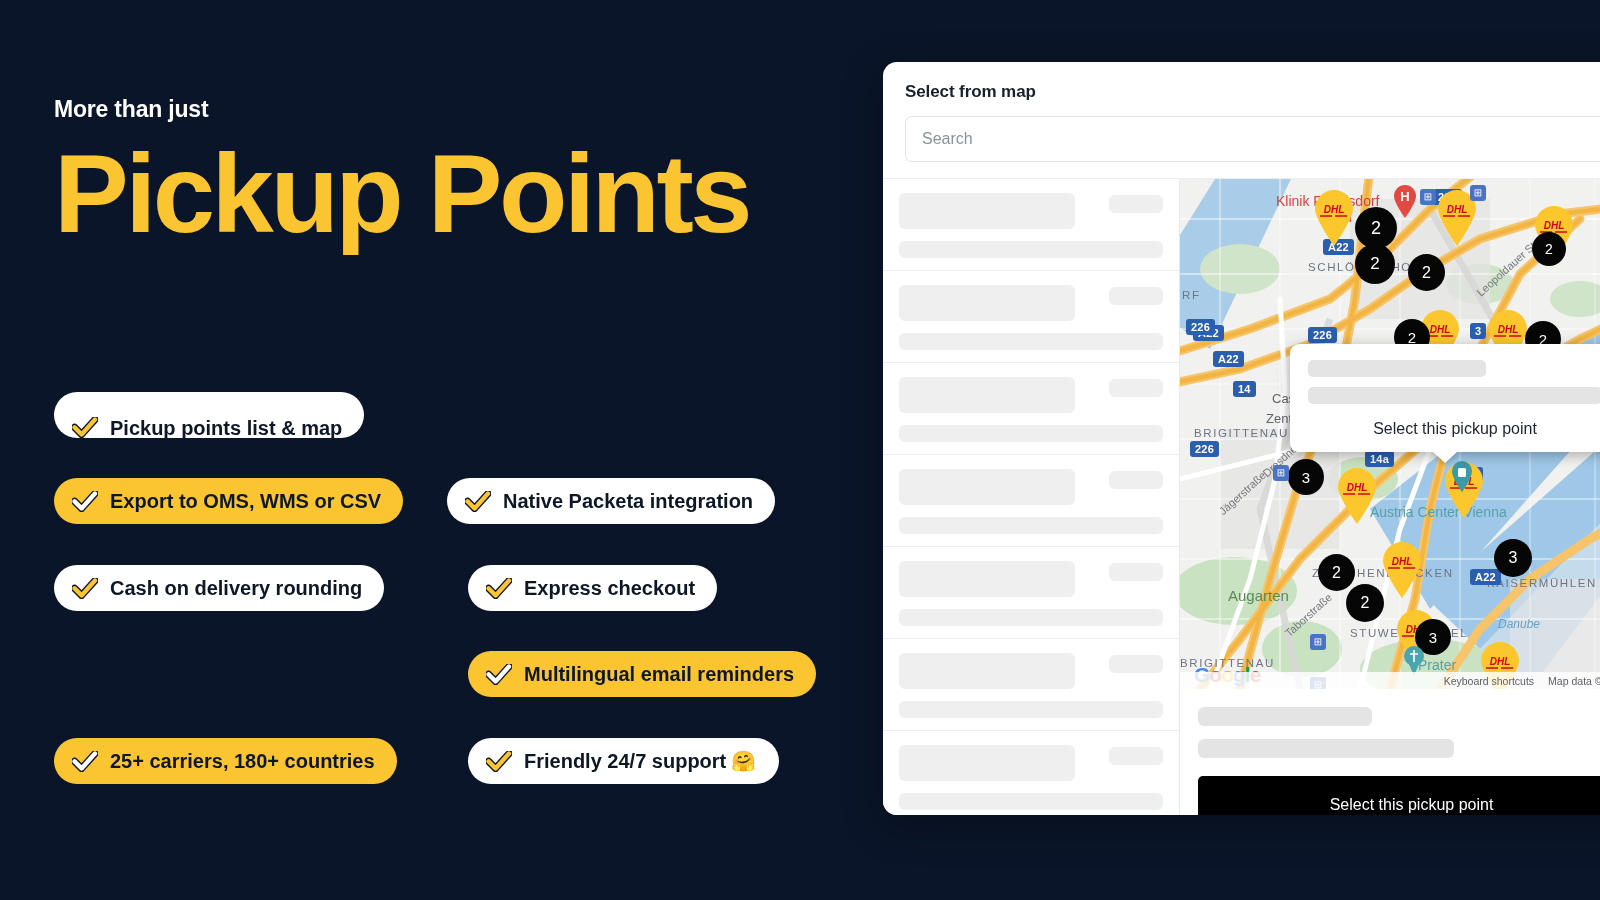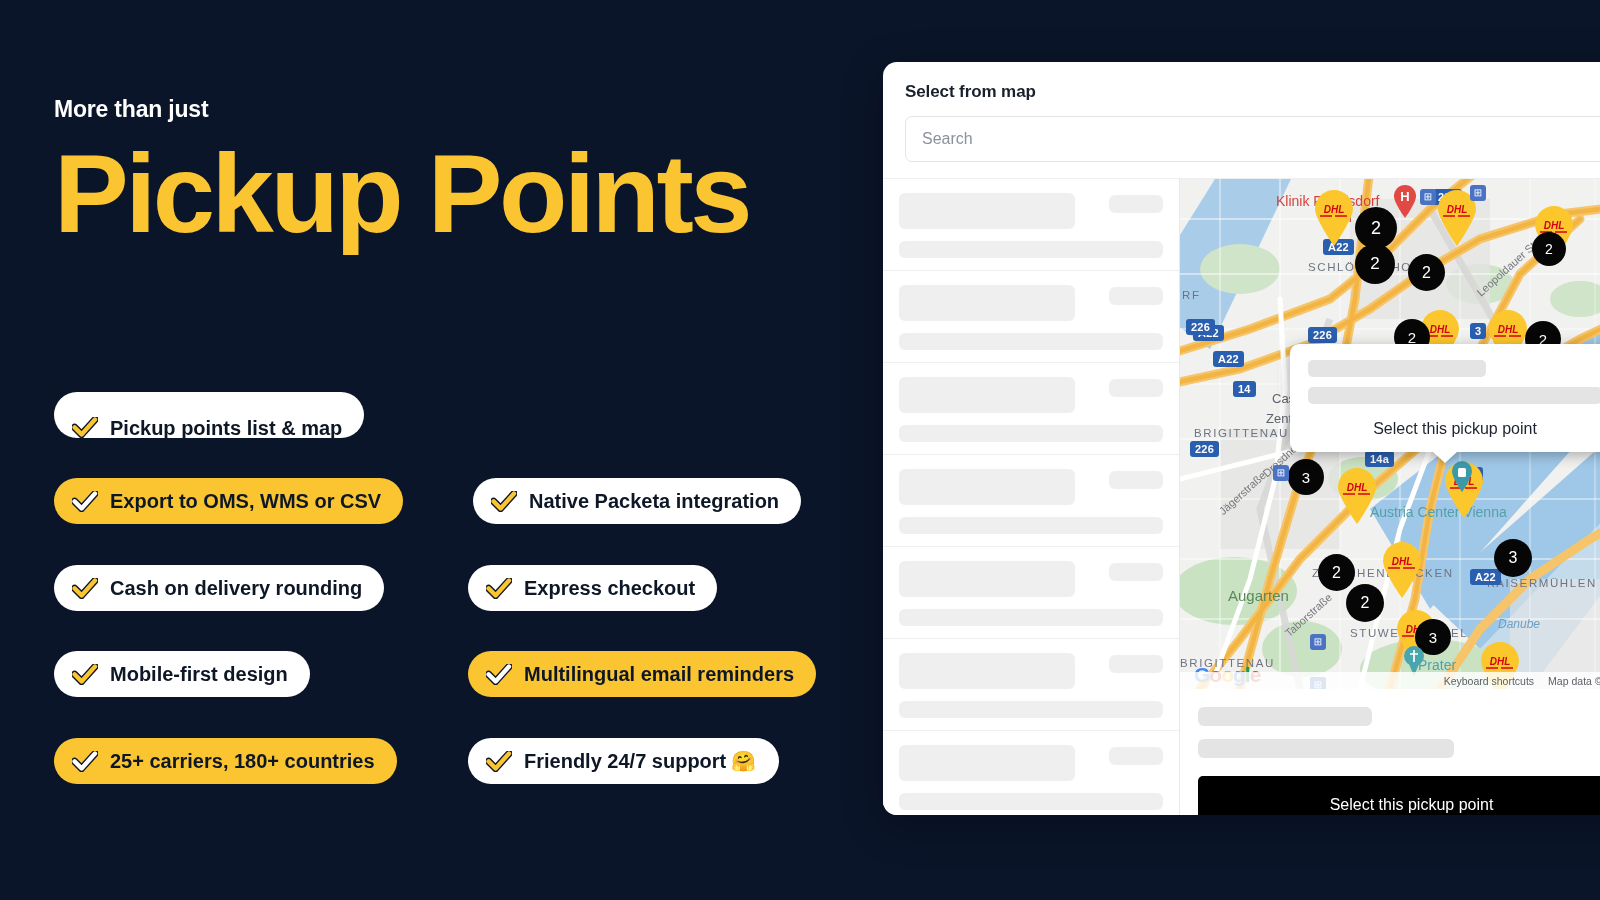--- a/index.html
+++ b/index.html
@@ -188,35 +188,28 @@
           </svg>
           <span class="label">Cash on delivery rounding</span>
         </div>
         <div class="pill yellow" style="left: 0px; top: 86px;">
           <svg class="check" viewBox="0 0 26 21">
             <path d="M2.6 10.4 L9.6 17.4 L23 2.6" fill="none" stroke="#0d1726" stroke-width="7.2" stroke-linecap="round" stroke-linejoin="round"></path>
             <path d="M2.6 10.4 L9.6 17.4 L23 2.6" fill="none" stroke="#ffffff" stroke-width="4.4" stroke-linecap="round" stroke-linejoin="round"></path>
           </svg>
           <span class="label">Export to OMS, WMS or CSV</span>
         </div>
-        <div class="pill white" style="left: 0px; top: 259px;">
-          <svg class="check" viewBox="0 0 26 21">
-            <path d="M2.6 10.4 L9.6 17.4 L23 2.6" fill="none" stroke="#0d1726" stroke-width="7.2" stroke-linecap="round" stroke-linejoin="round"></path>
-            <path d="M2.6 10.4 L9.6 17.4 L23 2.6" fill="none" stroke="#FBC531" stroke-width="4.4" stroke-linecap="round" stroke-linejoin="round"></path>
-          </svg>
-          <span class="label">Mobile-first design</span>
-        </div>
         <div class="pill yellow" style="left: 0px; top: 346px;">
           <svg class="check" viewBox="0 0 26 21">
             <path d="M2.6 10.4 L9.6 17.4 L23 2.6" fill="none" stroke="#0d1726" stroke-width="7.2" stroke-linecap="round" stroke-linejoin="round"></path>
             <path d="M2.6 10.4 L9.6 17.4 L23 2.6" fill="none" stroke="#ffffff" stroke-width="4.4" stroke-linecap="round" stroke-linejoin="round"></path>
           </svg>
           <span class="label">25+ carriers, 180+ countries</span>
         </div>
-        <div class="pill white" style="left: 419px; top: 86px;">
+        <div class="pill white" style="left: 393px; top: 86px;">
           <svg class="check" viewBox="0 0 26 21">
             <path d="M2.6 10.4 L9.6 17.4 L23 2.6" fill="none" stroke="#0d1726" stroke-width="7.2" stroke-linecap="round" stroke-linejoin="round"></path>
             <path d="M2.6 10.4 L9.6 17.4 L23 2.6" fill="none" stroke="#FBC531" stroke-width="4.4" stroke-linecap="round" stroke-linejoin="round"></path>
           </svg>
           <span class="label">Native Packeta integration</span>
         </div>
         <div class="pill white" style="left: 414px; top: 173px;">
           <svg class="check" viewBox="0 0 26 21">
             <path d="M2.6 10.4 L9.6 17.4 L23 2.6" fill="none" stroke="#0d1726" stroke-width="7.2" stroke-linecap="round" stroke-linejoin="round"></path>
             <path d="M2.6 10.4 L9.6 17.4 L23 2.6" fill="none" stroke="#FBC531" stroke-width="4.4" stroke-linecap="round" stroke-linejoin="round"></path>

